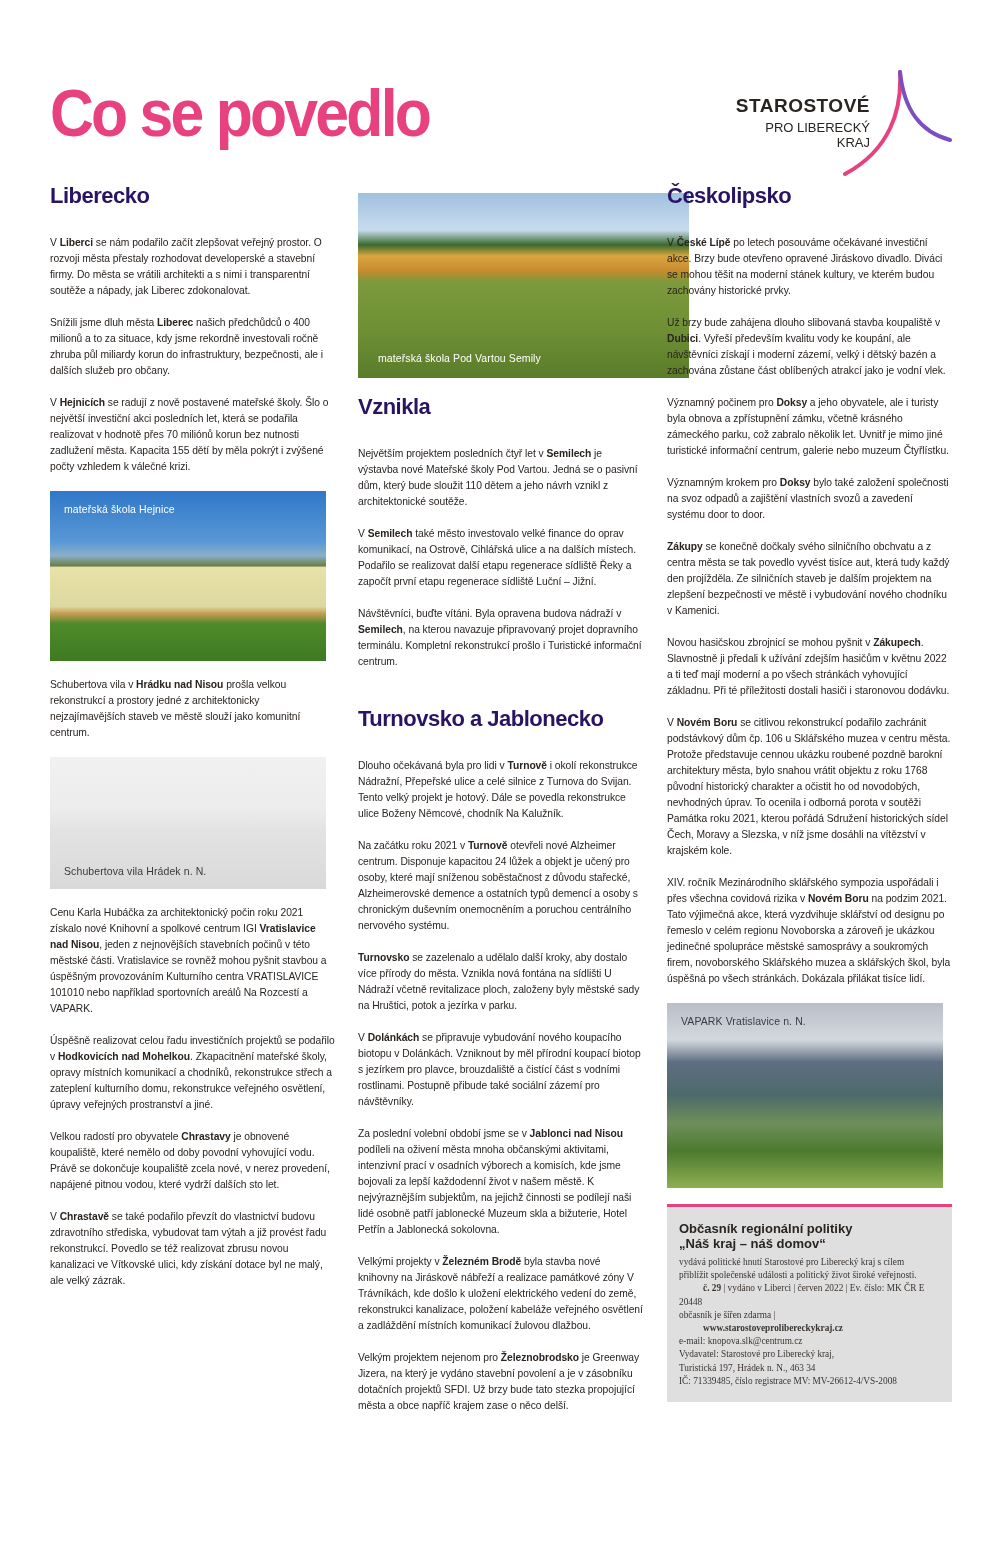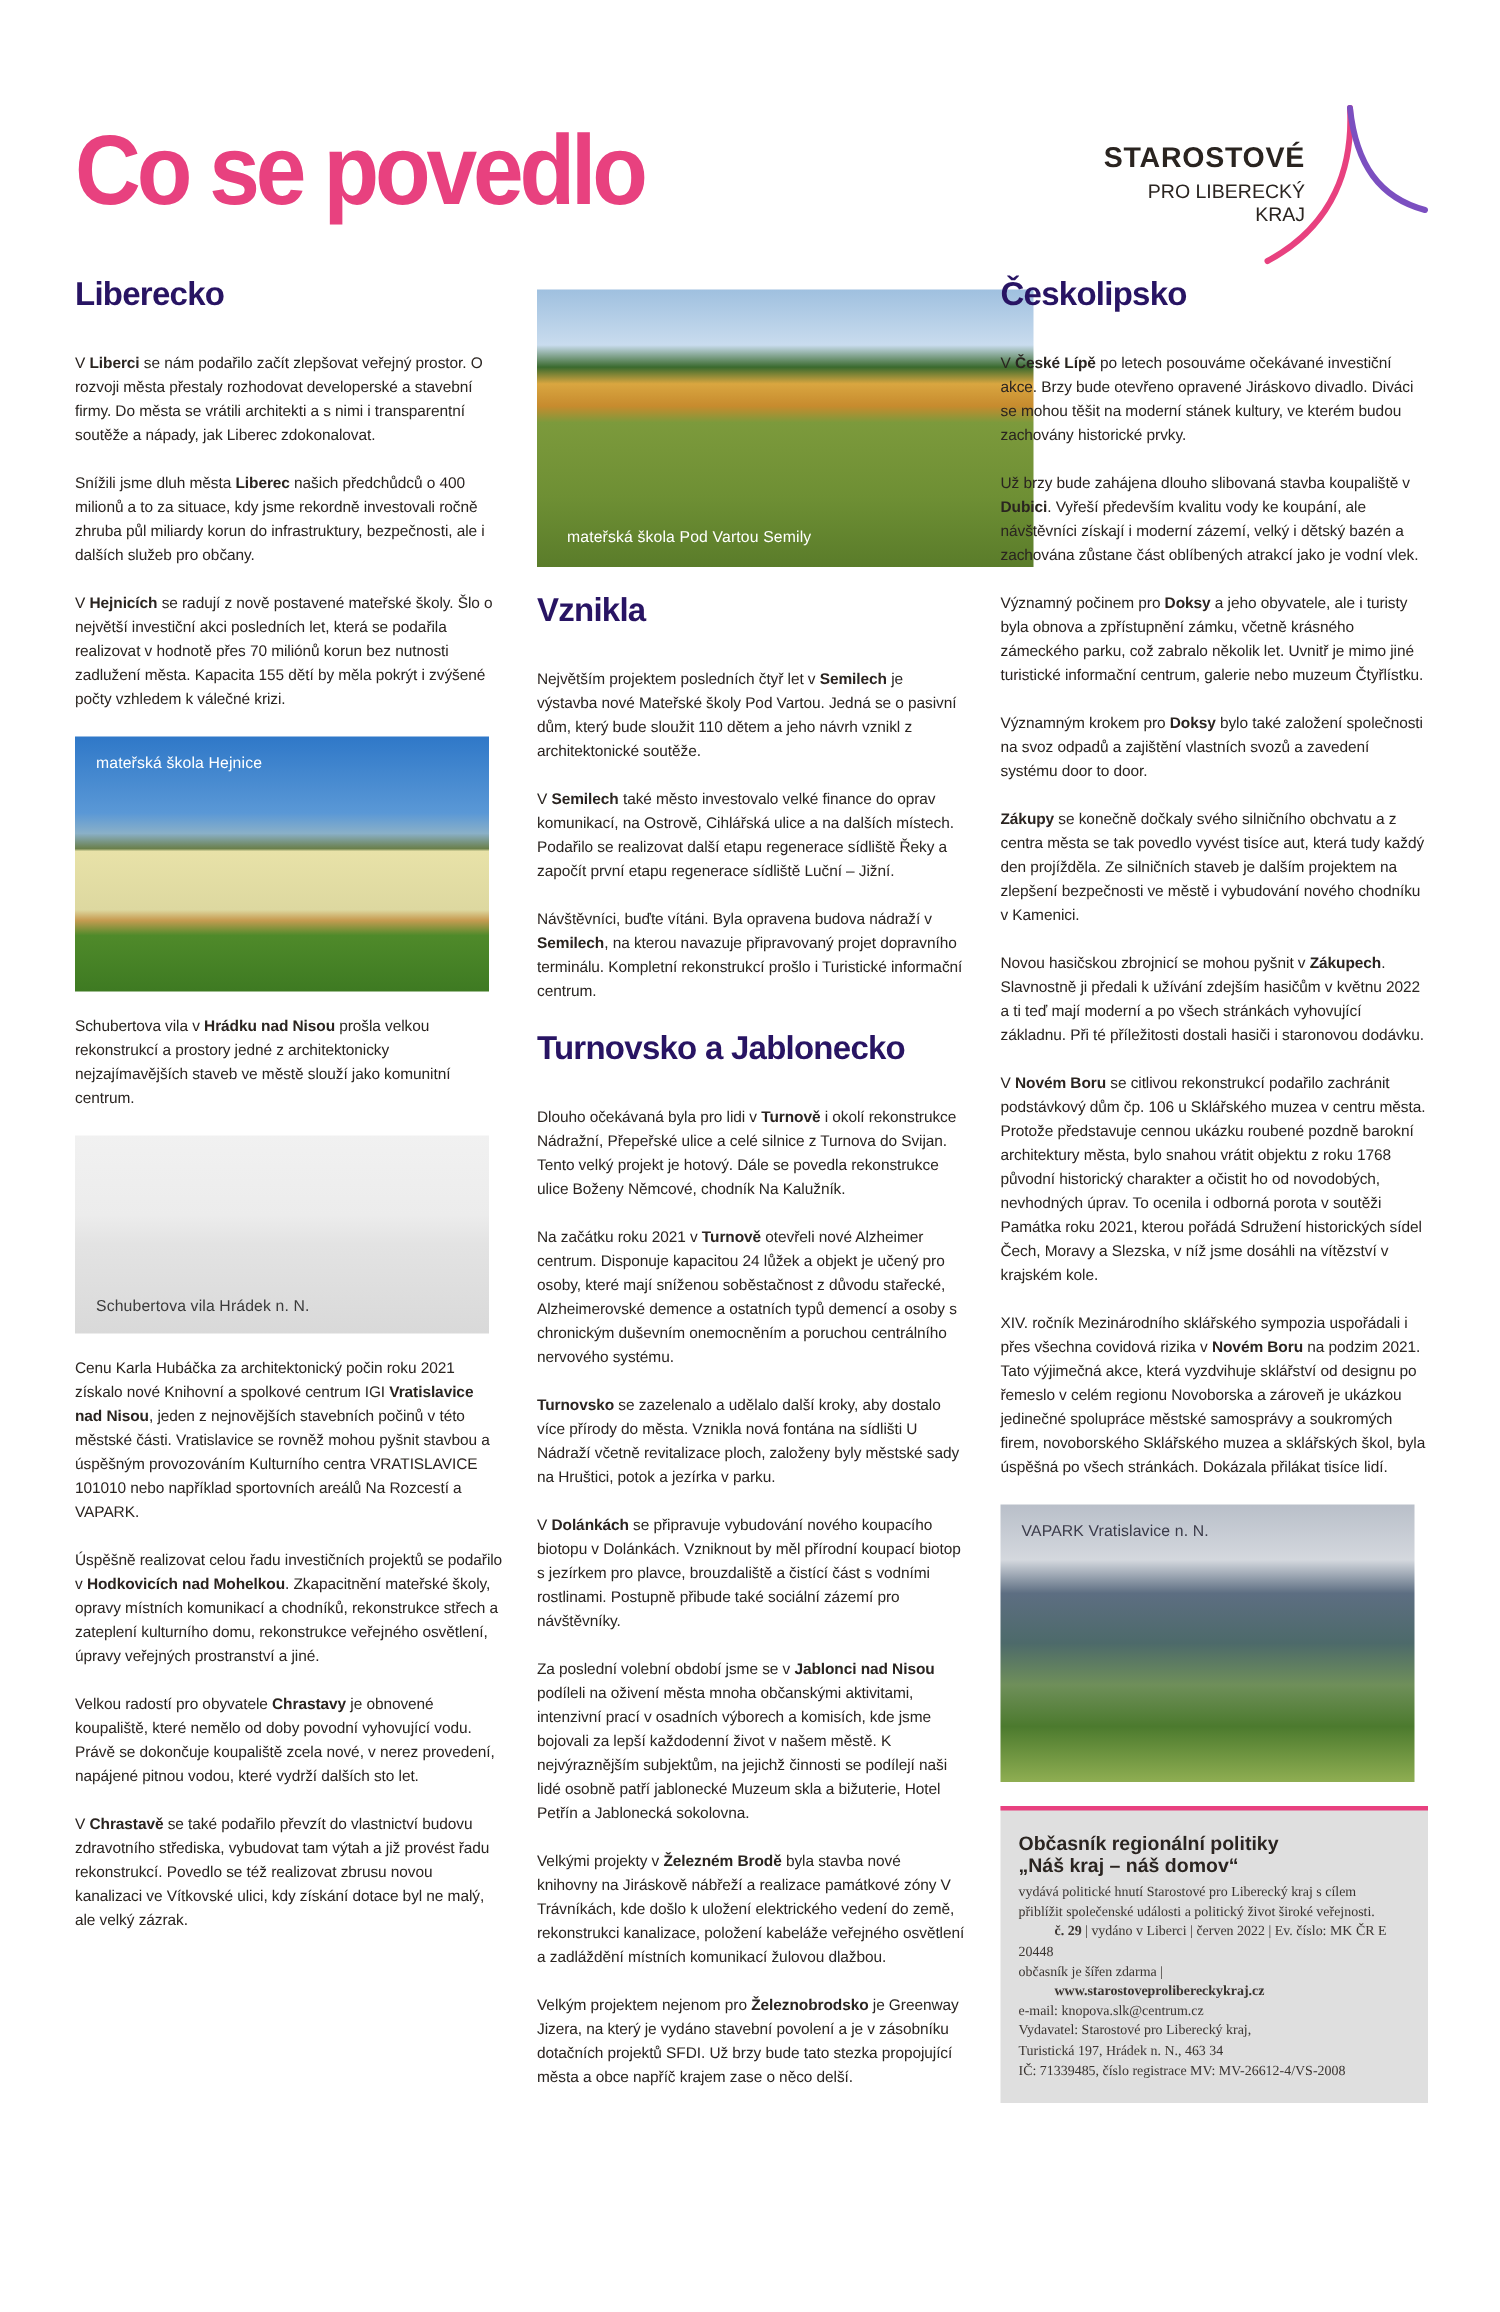--- a/index.html
+++ b/index.html
@@ -113,21 +113,21 @@
 
 <div class="col col-2">
   <div class="col-body">
       <div class="photo photo-semily">
         <span class="photo-caption caption-pos">mateřská škola Pod Vartou Semily</span>
       </div>
       <h2 class="region-title" style="margin-top: 10px;">Vznikla</h2>
       <p class="para"><span>Největším projektem posledních čtyř let v </span><b>Semilech</b><span> je výstavba nové Mateřské školy Pod Vartou. Jedná se o pasivní dům, který bude sloužit 110 dětem a jeho návrh vznikl z architektonické soutěže.</span></p>
       <p class="para"><span>V </span><b>Semilech</b><span> také město investovalo velké finance do oprav komunikací, na Ostrově, Cihlářská ulice a na dalších místech. Podařilo se realizovat další etapu regenerace sídliště Řeky a započít první etapu regenerace sídliště Luční – Jižní.</span></p>
       <p class="para"><span>Návštěvníci, buďte vítáni. Byla opravena budova nádraží v </span><b>Semilech</b><span>, na kterou navazuje připravovaný projet dopravního terminálu. Kompletní rekonstrukcí prošlo i Turistické informační centrum.</span></p>
-      <h2 class="region-title" style="margin-top: 16px;">Turnovsko a Jablonecko</h2>
+      <h2 class="region-title" style="margin-top: 36px;">Turnovsko a Jablonecko</h2>
       <p class="para"><span>Dlouho očekávaná byla pro lidi v </span><b>Turnově</b><span> i okolí rekonstrukce Nádražní, Přepeřské ulice a celé silnice z Turnova do Svijan. Tento velký projekt je hotový. Dále se povedla rekonstrukce ulice Boženy Němcové, chodník Na Kalužník.</span></p>
       <p class="para"><span>Na začátku roku 2021 v </span><b>Turnově</b><span> otevřeli nové Alzheimer centrum. Disponuje kapacitou 24 lůžek a objekt je učený pro osoby, které mají sníženou soběstačnost z důvodu stařecké, Alzheimerovské demence a ostatních typů demencí a osoby s chronickým duševním onemocněním a poruchou centrálního nervového systému.</span></p>
       <p class="para"><b>Turnovsko</b><span> se zazelenalo a udělalo další kroky, aby dostalo více přírody do města. Vznikla nová fontána na sídlišti U Nádraží včetně revitalizace ploch, založeny byly městské sady na Hruštici, potok a jezírka v parku.</span></p>
       <p class="para"><span>V </span><b>Dolánkách</b><span> se připravuje vybudování nového koupacího biotopu v Dolánkách. Vzniknout by měl přírodní koupací biotop s jezírkem pro plavce, brouzdaliště a čistící část s vodními rostlinami. Postupně přibude také sociální zázemí pro návštěvníky.</span></p>
       <p class="para"><span>Za poslední volební období jsme se v </span><b>Jablonci nad Nisou</b><span> podíleli na oživení města mnoha občanskými aktivitami, intenzivní prací v osadních výborech a komisích, kde jsme bojovali za lepší každodenní život v našem městě. K nejvýraznějším subjektům, na jejichž činnosti se podílejí naši lidé osobně patří jablonecké Muzeum skla a bižuterie, Hotel Petřín a Jablonecká sokolovna.</span></p>
       <p class="para"><span>Velkými projekty v </span><b>Železném Brodě</b><span> byla stavba nové knihovny na Jiráskově nábřeží a realizace památkové zóny V Trávníkách, kde došlo k uložení elektrického vedení do země, rekonstrukci kanalizace, položení kabeláže veřejného osvětlení a zadláždění místních komunikací žulovou dlažbou.</span></p>
       <p class="para"><span>Velkým projektem nejenom pro </span><b>Železnobrodsko</b><span> je Greenway Jizera, na který je vydáno stavební povolení a je v zásobníku dotačních projektů SFDI. Už brzy bude tato stezka propojující města a obce napříč krajem zase o něco delší.</span></p>
     </div>
 </div>
 

